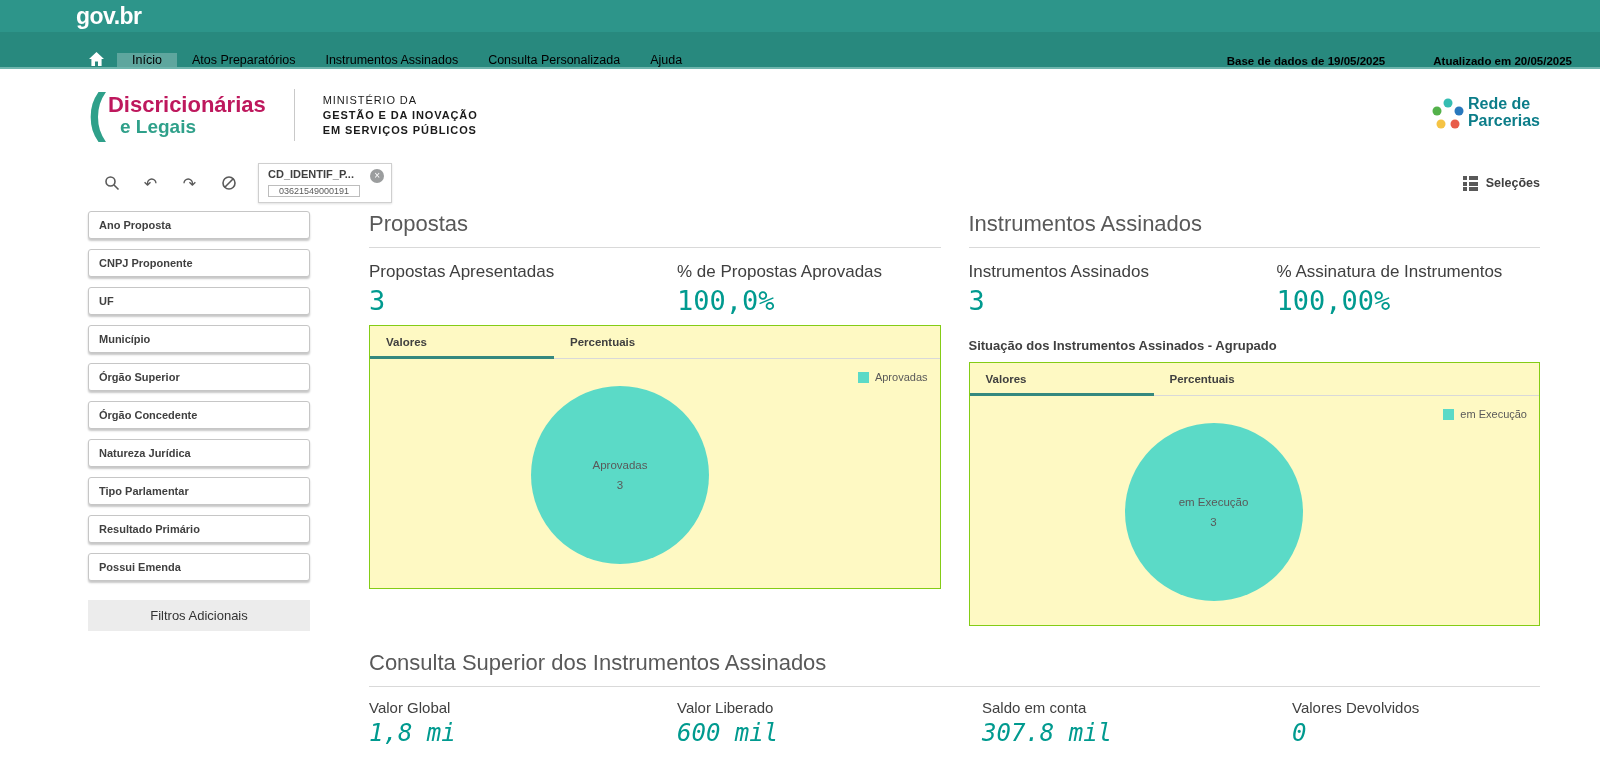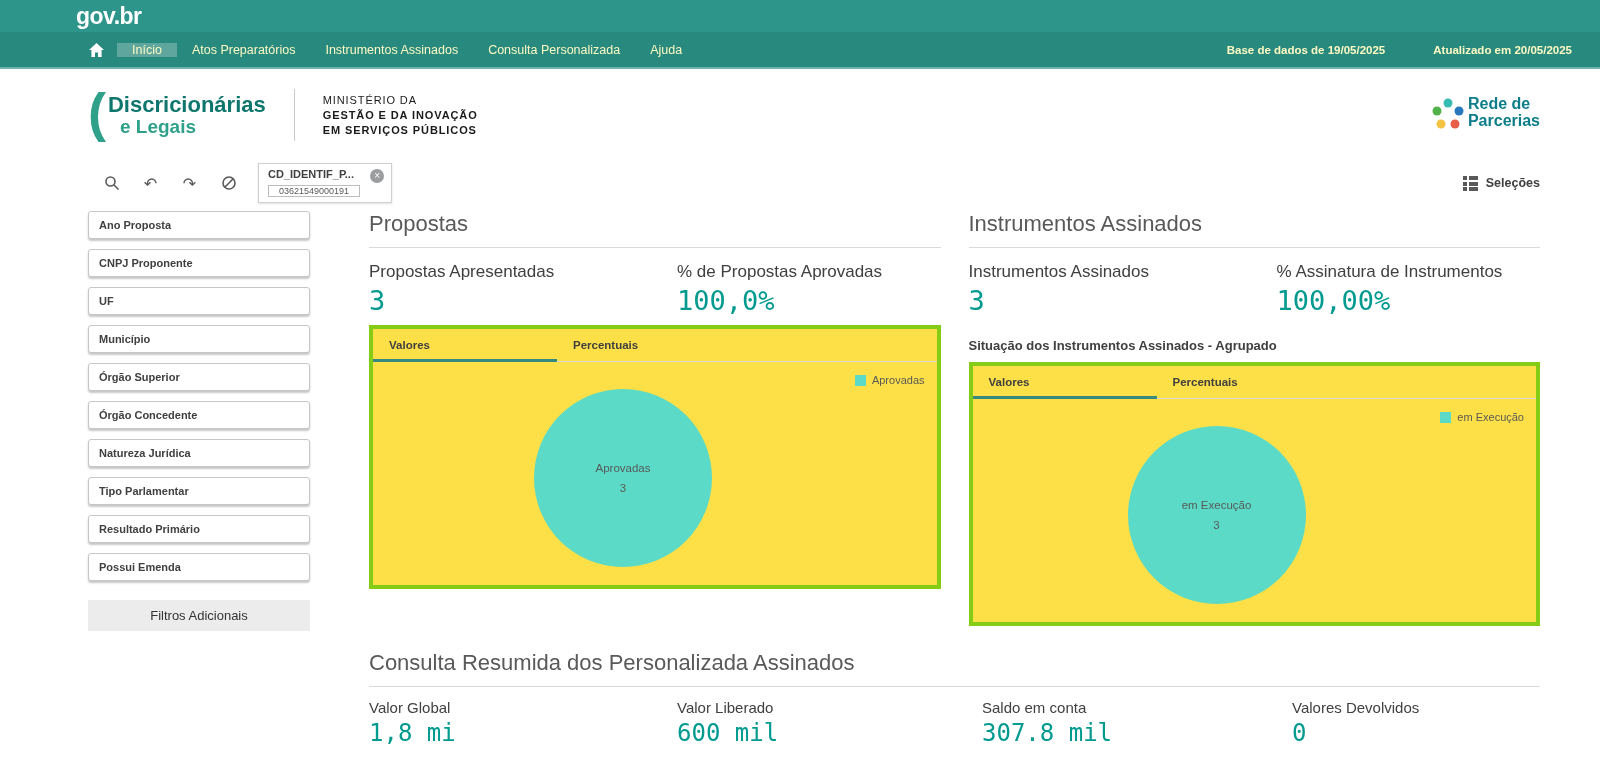--- a/index.html
+++ b/index.html
@@ -3,37 +3,37 @@
 <meta charset="utf-8">
 <style>
   * { margin:0; padding:0; box-sizing:border-box; }
   html,body { width:1600px; height:763px; overflow:hidden; background:#fff;
               font-family:"Liberation Sans", sans-serif; color:#404040; }
 
   
   .topbar { height:32px; background:#2D958A; display:flex; align-items:center; padding-left:76px; }
   .govbr { color:#fff; font-weight:bold; font-size:23px; letter-spacing:-0.5px; }
 
-  .navbar { height:37px; background:#28897E; display:flex; align-items:center;
-            padding-left:76px; padding-right:28px; color:#fef9c3; font-size:12.5px;
+  .navbar { height:37px; background:#28897E; display:flex; align-items:flex-end;
+            padding-left:76px; padding-right:28px; color:#000000; font-size:12.5px;
             border-bottom:2px solid #6FB5AD; }
   .nav-home { display:flex; align-items:center; padding:0 12px; cursor:pointer; }
   .nav-home svg { display:block; }
   .nav-item { display:flex; align-items:center; padding:0 15px; cursor:pointer; white-space:nowrap; }
   .nav-item.active { background:rgba(255,255,255,0.25); }
   .nav-right { margin-left:auto; display:flex; align-items:center; gap:48px;
                font-size:11.5px; font-weight:bold; }
 
   
   .logo-row { height:92px; display:flex; align-items:center; padding:0 60px 0 88px; background:#fff; }
   .app-logo { display:flex; align-items:center; }
   .app-paren { font-size:54px; font-weight:bold; color:#2FA08A; line-height:0.78;
                transform:translateY(-3px); margin-right:2px; }
   .app-logo-text { font-weight:bold; line-height:1.02; }
-  .app-line1 { font-size:22px; color:#0f766e; }
+  .app-line1 { font-size:22px; color:#be185d; }
   .app-line2 { font-size:19px; color:#2FA08A; padding-left:12px; }
   .logo-sep { width:1px; height:52px; background:#c9c9c9; margin:0 28px; }
   .ministry { font-size:11px; letter-spacing:0.9px; color:#1a1a1a; line-height:15px; }
   .ministry .l1 { font-weight:normal; }
   .ministry .l2, .ministry .l3 { font-weight:bold; }
   .rede { margin-left:auto; display:flex; align-items:flex-start; }
   .rede-text { color:#0C7D89; font-weight:bold; font-size:16px; line-height:17px; }
 
   
   .selbar { height:44px; display:flex; align-items:center; padding:0 60px 0 98px; background:#fff; }
@@ -67,39 +67,39 @@
   .main { flex:1; padding-left:27px; padding-right:60px; }
   .columns { display:grid; grid-template-columns:1fr 1fr; column-gap:28px; }
 
   .section-title { font-size:22px; font-weight:400; color:#595959; padding-bottom:10px;
                    border-bottom:1px solid #d9d9d9; }
   .kpi-row { display:grid; grid-template-columns:308px 1fr; margin-top:14px; }
   .kpi-label { font-size:17px; color:#404040; }
   .kpi-value { font-family:"DejaVu Sans Mono", monospace; font-size:27px; color:#009A8F; margin-top:3px; }
 
   .chart-title { font-size:13px; font-weight:bold; color:#404040; margin-top:22px; }
-  .chart-box { border:4px solid #84cc16; margin-top:9px; height:264px; display:flex; flex-direction:column; background:#fde047; }
+  .chart-box { border:1px solid #84cc16; margin-top:9px; height:264px; display:flex; flex-direction:column; background:#fef9c3; }
   .tabs { height:33px; border-bottom:1px solid #d9d9d9; display:flex; flex:none; }
   .tab { width:184px; display:flex; align-items:center; padding-left:16px; font-size:11.5px;
          font-weight:bold; color:#404040; position:relative; cursor:pointer; }
   .tab.active::after { content:""; position:absolute; left:0; right:0; bottom:-1px; height:3px; background:#35897F; }
   .chart-area { position:relative; flex:1; }
   .legend { position:absolute; top:12px; right:12px; display:flex; align-items:center; gap:6px;
             font-size:11px; color:#595959; cursor:pointer; }
   .legend-swatch { width:11px; height:11px; background:#5BDAC7; }
   .pie { position:absolute; width:178px; height:178px; border-radius:50%; background:#5BDAC7;
          top:27px; display:flex; flex-direction:column; align-items:center; justify-content:center;
          gap:8px; color:#595959; font-size:11.5px; cursor:pointer; }
   .pie-left { left:161px; }
   .pie-right { left:155px; }
 
   .resumo { margin-top:24px; }
   .resumo-kpis { display:grid; grid-template-columns:308px 305px 310px 1fr; margin-top:12px; }
   .resumo-kpis .kpi-label { font-size:15px; }
-  .resumo-kpis .kpi-value { font-size:24px; }
+  .resumo-kpis .kpi-value { font-size:24px;font-style:italic; }
 </style>
 </head>
 <body>
 
 <div class="topbar">
   <span class="govbr">gov.br</span>
 </div>
 
 <div class="navbar">
   <span class="nav-home">
@@ -263,21 +263,21 @@
             <div class="pie pie-right">
               <span>em Execução</span>
               <span>3</span>
             </div>
           </div>
         </div>
       </div>
     </div>
 
     <div class="resumo">
-      <div class="section-title">Consulta Resumida dos Personalizada Assinados</div>
+      <div class="section-title">Consulta Superior dos Instrumentos Assinados</div>
       <div class="resumo-kpis">
         <div>
           <div class="kpi-label">Valor Global</div>
           <div class="kpi-value">1,8 mi</div>
         </div>
         <div>
           <div class="kpi-label">Valor Liberado</div>
           <div class="kpi-value">600 mil</div>
         </div>
         <div>

